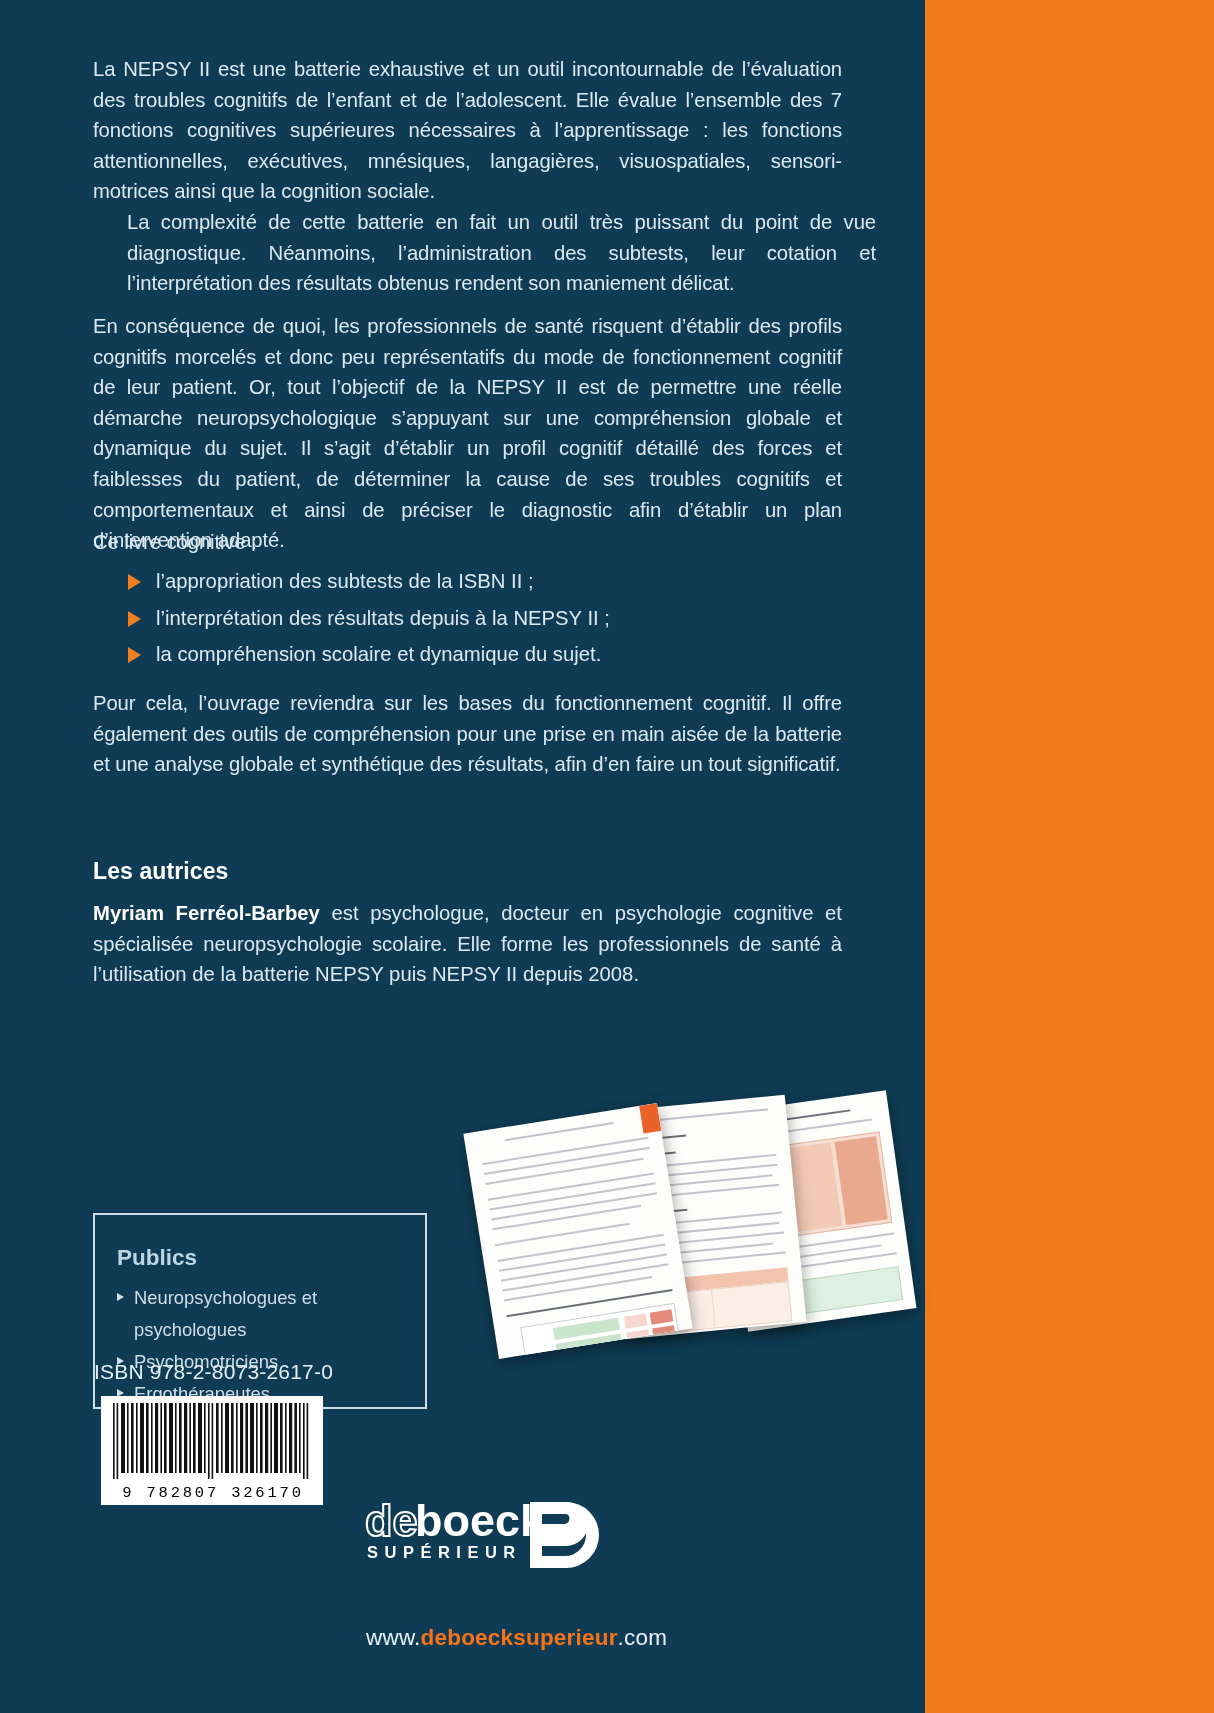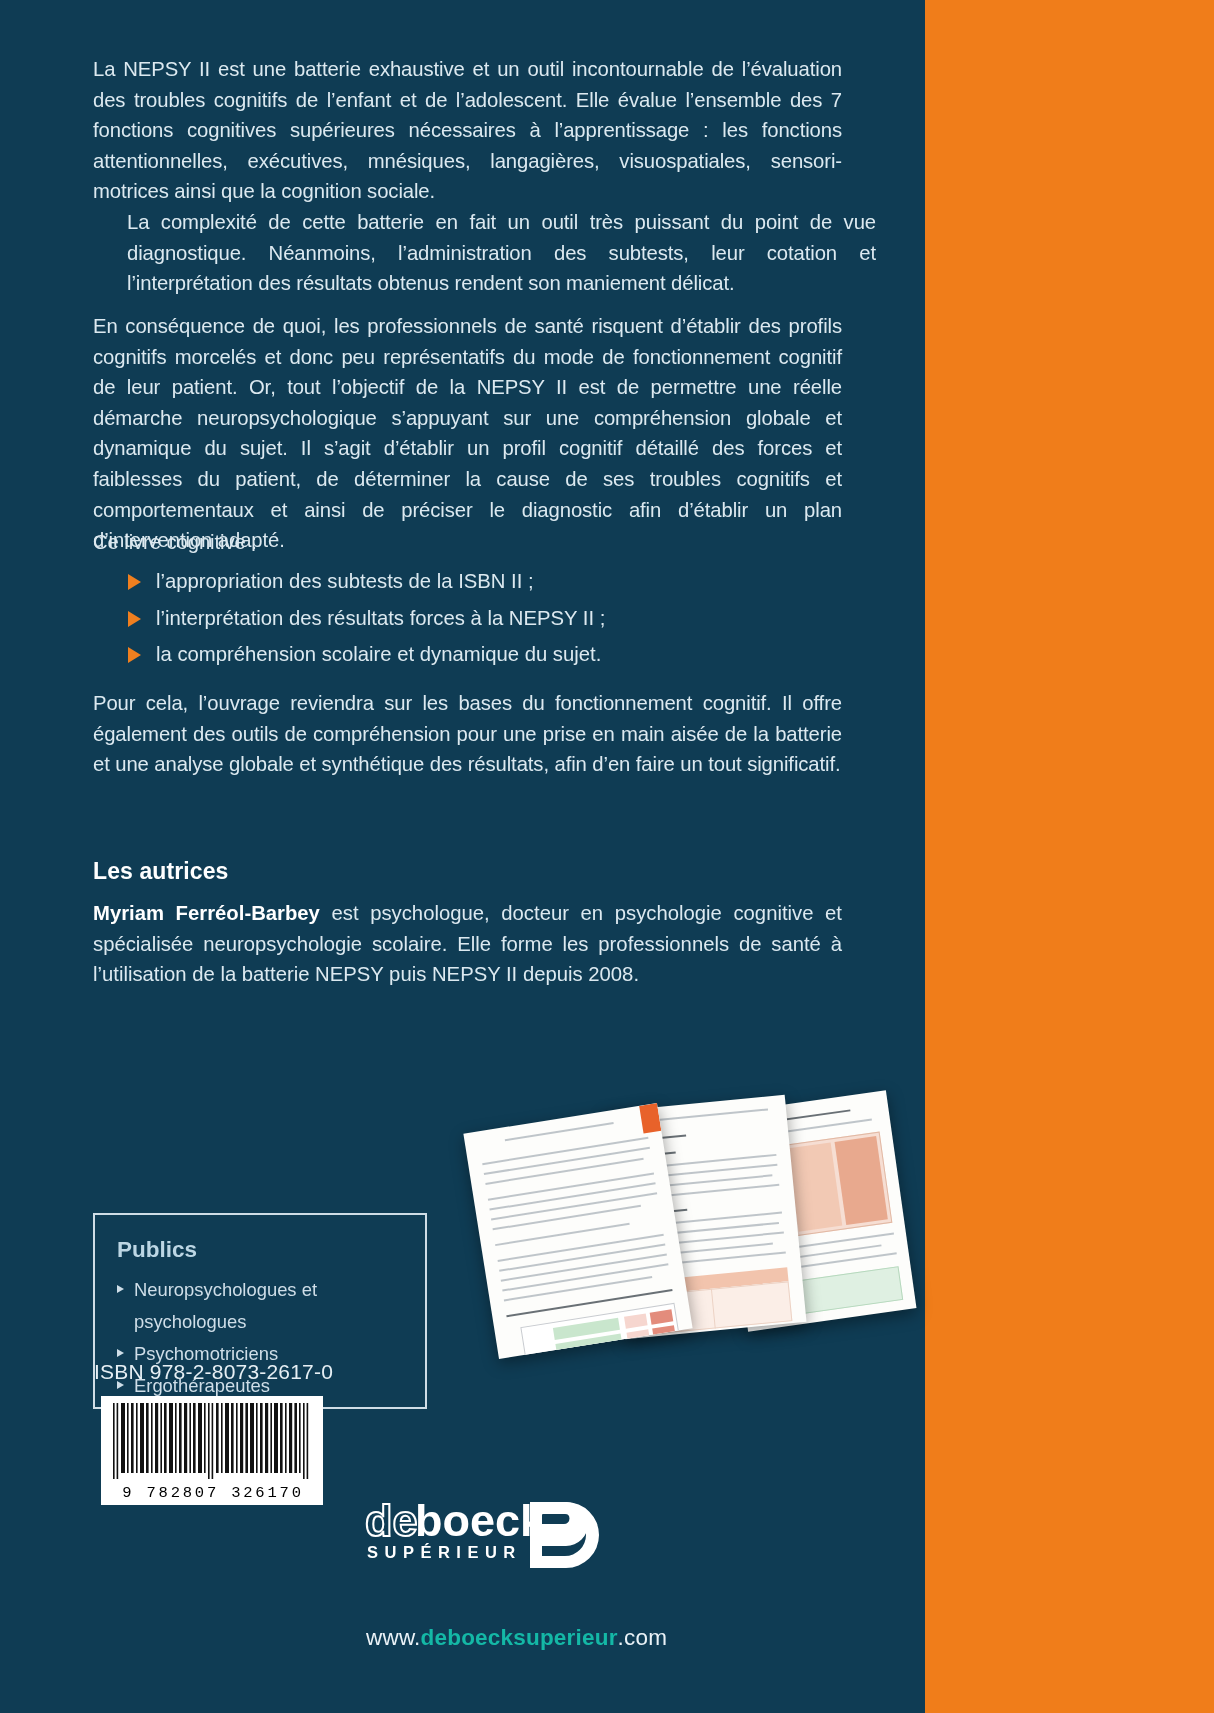--- a/index.html
+++ b/index.html
@@ -68,20 +68,21 @@
     left: 93px; top: 1213px;
     width: 334px; height: 196px;
     border: 2px solid #cfdde6;
     padding: 22px 0 0 22px;
   }
   .publics-title {
     color: #bcd6e4;
     font-size: 22.5px;
     font-weight: bold;
     margin-bottom: 11px;
+    margin-top: 8px;
   }
   .publics-list { list-style: none; }
   .publics-list li {
     color: #cfdee8;
     font-size: 18.4px;
     line-height: 32px;
     position: relative;
     padding-left: 17px;
   }
   .publics-list li .mini-tri {
@@ -127,21 +128,21 @@
     left: 365px; top: 1496px;
     width: 240px; height: 78px;
   }
   .website {
     position: absolute;
     left: 366px; top: 1625px;
     font-size: 22.5px;
     color: #eaf2f7;
     letter-spacing: 0.2px;
   }
-  .website b { font-weight: bold; color: #14b8a6; }
+  .website b { font-weight: bold; color: #f97316; }
   
   .pages-art { position: absolute; left: 452px; top: 1095px; width: 420px; height: 250px; }
   .pg {
     position: absolute;
     background: #fdfdfb;
     box-shadow: 0 5px 16px rgba(0,0,0,0.38);
     overflow: hidden;
   }
   .pg-a { width: 196px; height: 228px; left: 28px; top: 22px; transform: rotate(-9deg); }
   .pg-b { width: 182px; height: 228px; left: 162px; top: 8px; transform: rotate(-5.5deg); }
@@ -177,21 +178,21 @@
   </div>
 
   <div class="para-block" style="top:563px;">
     <ul class="bullets">
       <li>
         <span class="tri"></span>
         <span>l’appropriation des subtests de la ISBN II ;</span>
       </li>
       <li>
         <span class="tri"></span>
-        <span>l’interprétation des résultats forces à la NEPSY II ;</span>
+        <span>l’interprétation des résultats depuis à la NEPSY II ;</span>
       </li>
       <li>
         <span class="tri"></span>
         <span>la compréhension scolaire et dynamique du sujet.</span>
       </li>
     </ul>
   </div>
 
   <div class="para-block" style="top:858px;">
     <h2 class="section-title">Les autrices</h2>

